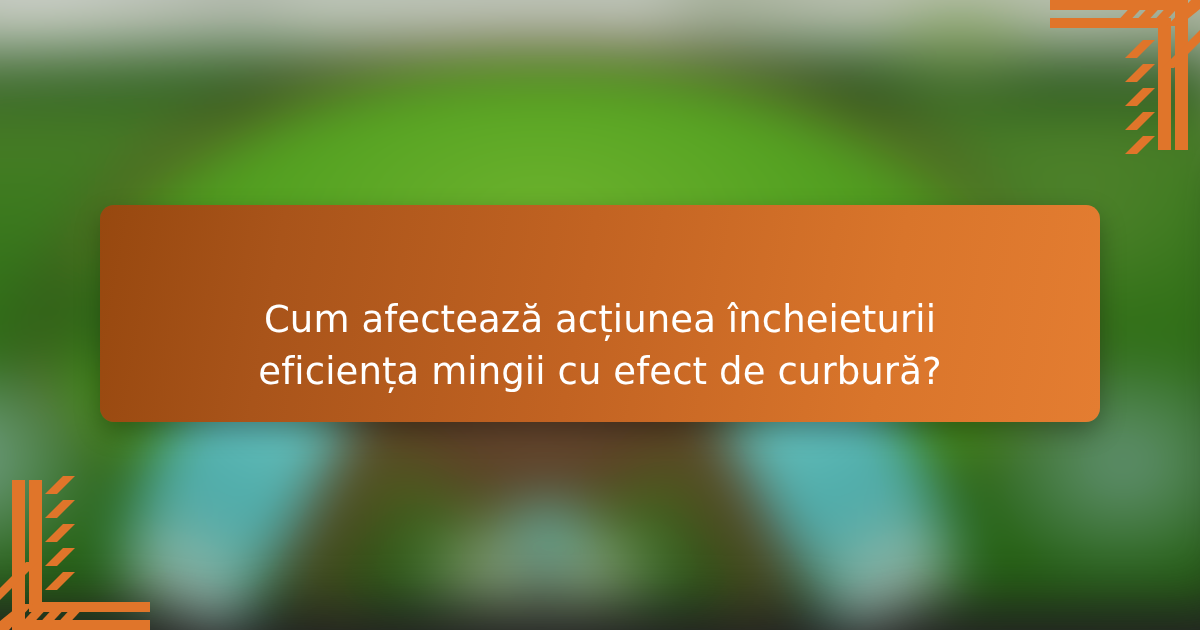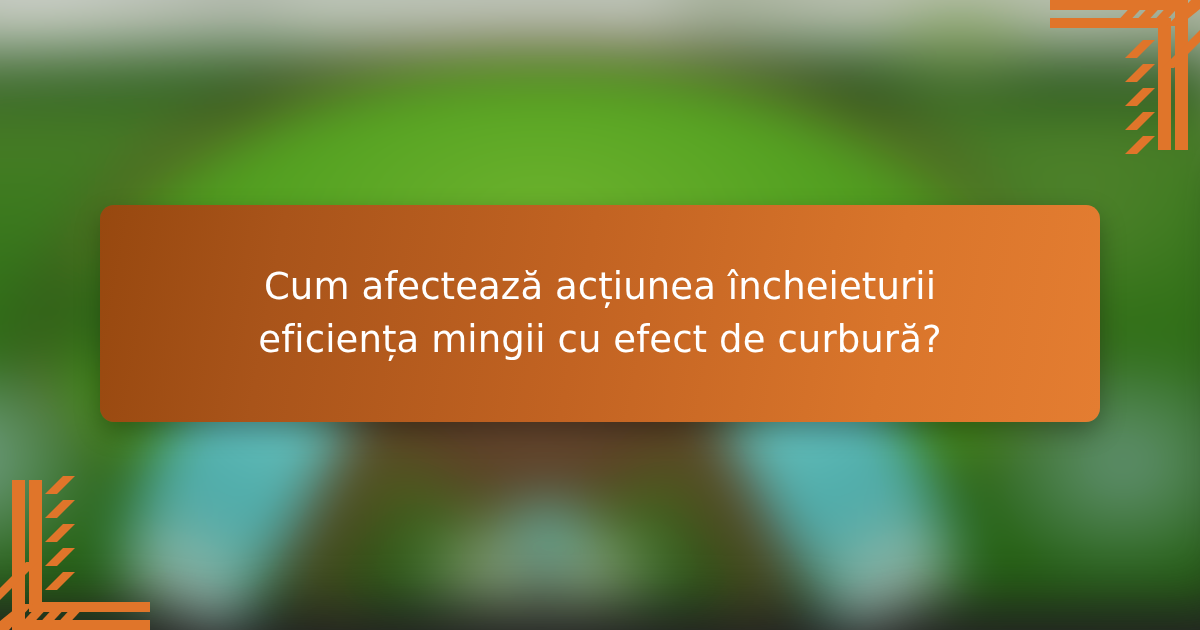--- a/index.html
+++ b/index.html
@@ -168,24 +168,24 @@
   .card {
     position: absolute;
     left: 100px;
     top: 205px;
     width: 1000px;
     height: 217px;
     border-radius: 14px;
     background: linear-gradient(100deg, #97480f 0%, #a9541a 18%, #c26322 48%, #d9752b 78%, #e47d31 100%);
     box-shadow: 0 10px 26px rgba(0,0,0,.30);
     display: flex;
-    align-items: center;
+    align-items: flex-end;
     justify-content: center;
     box-sizing: border-box;
-    padding: 12px 56px;
+    padding: 23px 56px;
   }
   .card-title {
     margin: 0;
     color: #ffffff;
     font-size: 37px;
     line-height: 1.42;
     font-weight: 400;
     text-align: center;
     letter-spacing: .1px;
     max-width: 800px;

